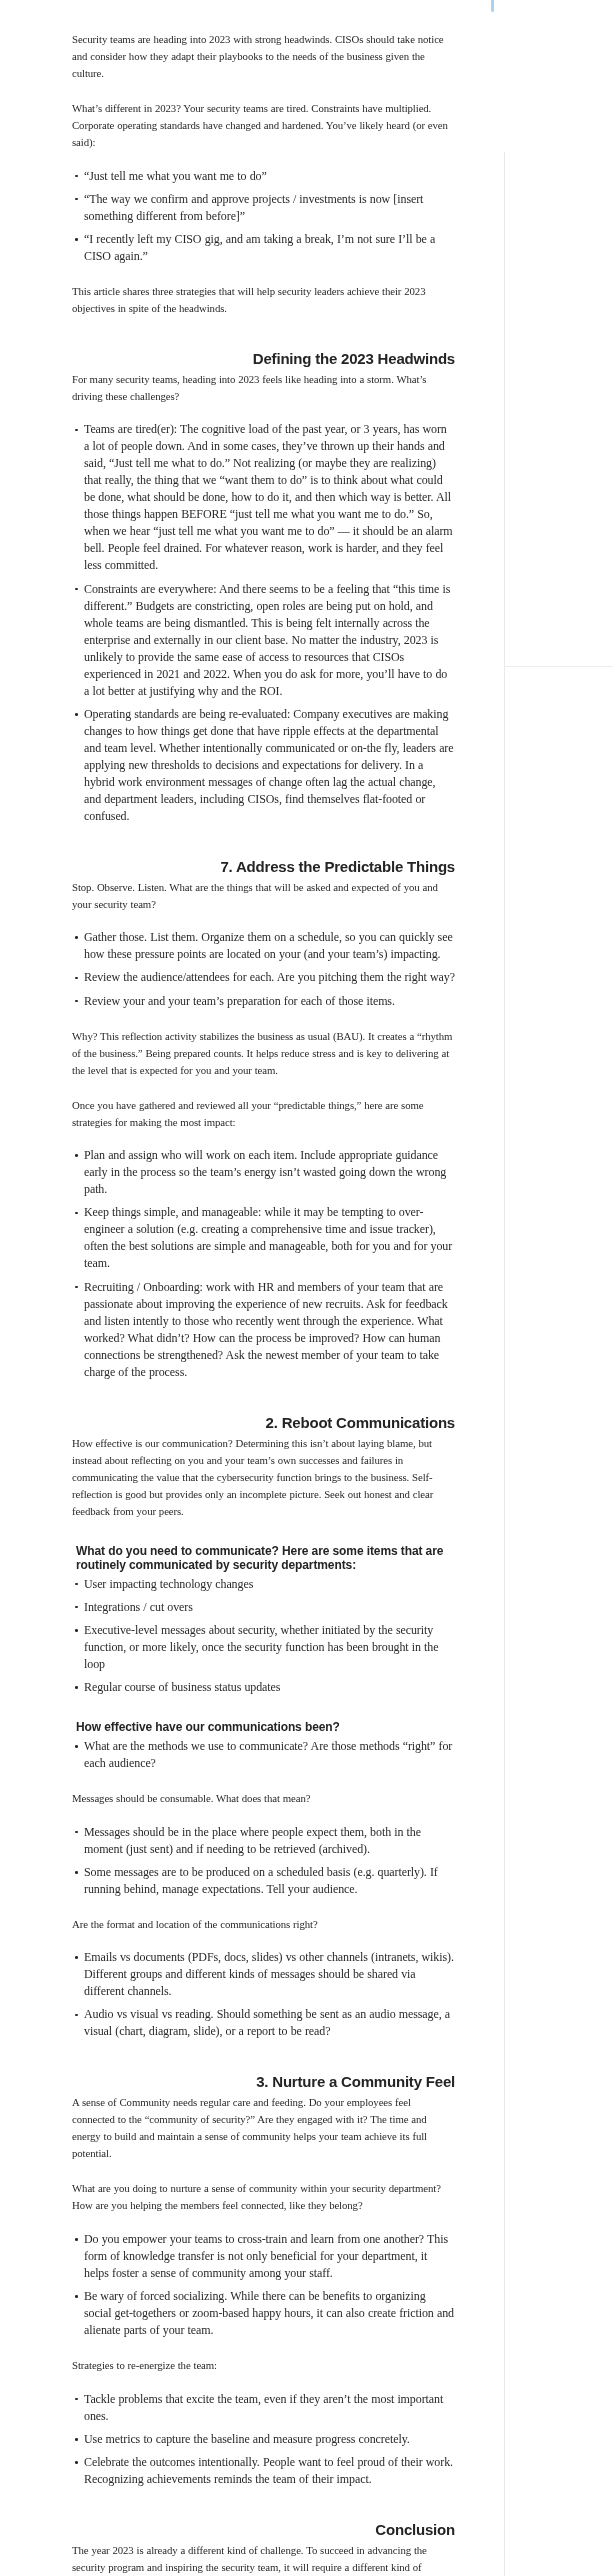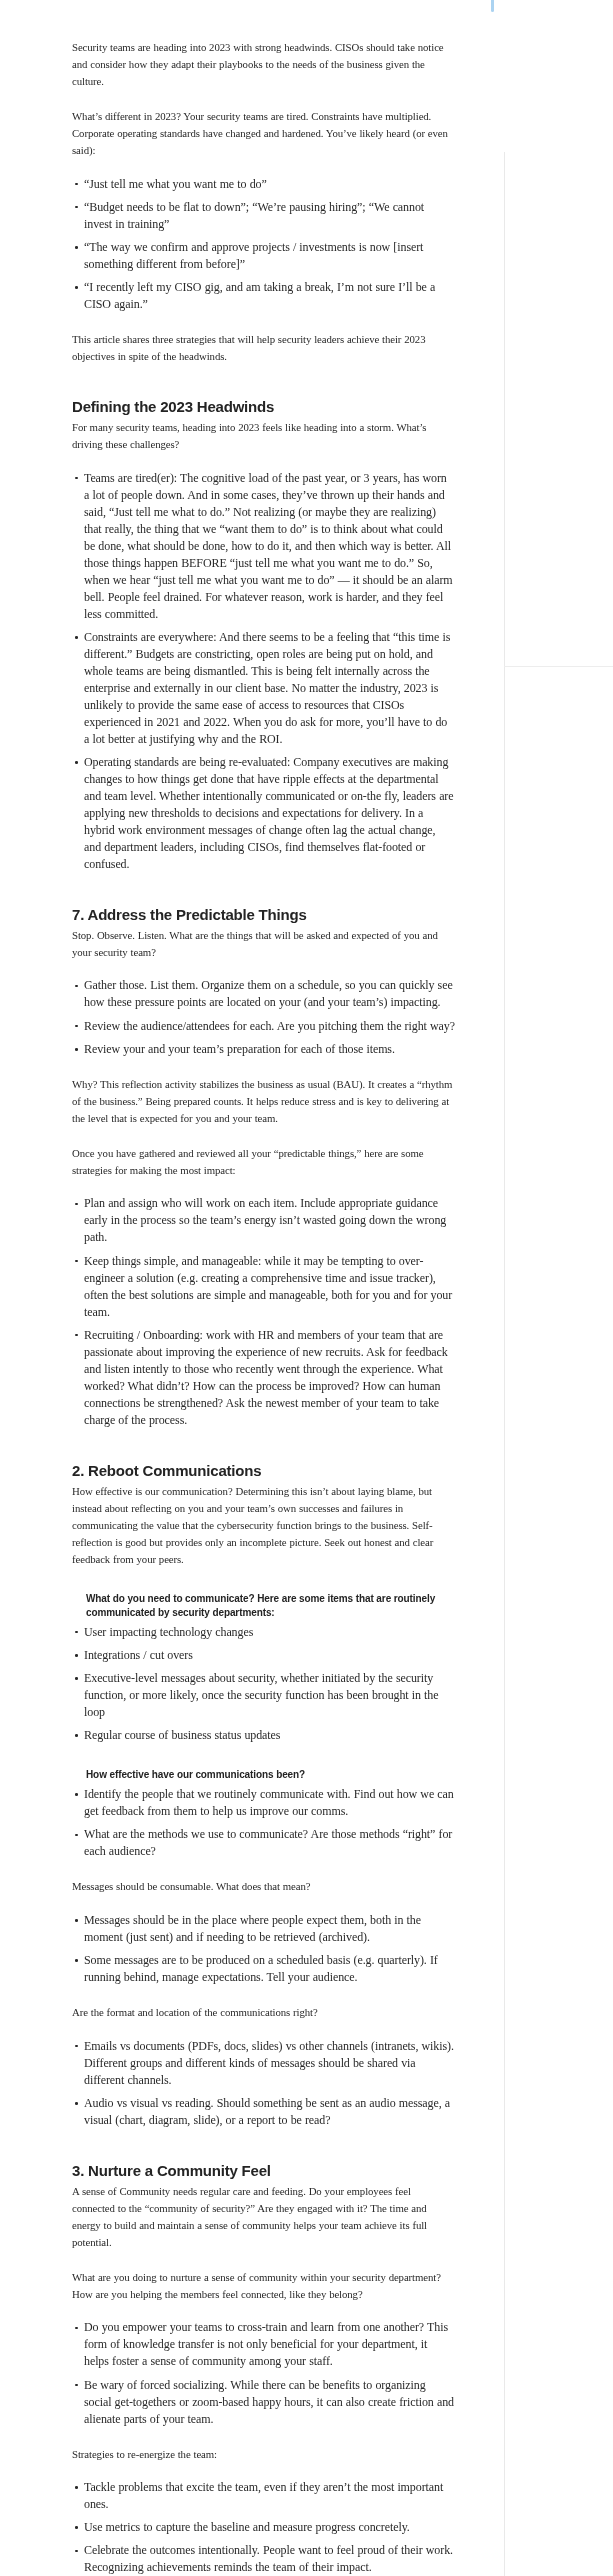--- a/index.html
+++ b/index.html
@@ -18,39 +18,40 @@
     top: 23px;
     width: 383px;
   }
   .article p {
     font-size: 10.8px;
     line-height: 17px;
     letter-spacing: -0.1px;
     margin: 18px 0 0 0;
     word-spacing: 0.3px;
   }
-  .article p:first-child { margin-top: 16px; }
+  .article p:first-child { margin-top: 8px; }
   .article h2 {
     font-family: "Liberation Sans", sans-serif;
     font-size: 15px;
     line-height: 19px;
     font-weight: 700;
     letter-spacing: -0.2px;
     color: #242424;
     margin: 32px 0 0 0;
+    text-align: right;
   }
   .article h2 + p { margin-top: 3px; }
   .article h3 {
     font-family: "Liberation Sans", sans-serif;
-    font-size: 10px;
+    font-size: 12px;
     line-height: 14px;
     font-weight: 700;
     letter-spacing: -0.1px;
     color: #242424;
-    margin: 24px 0 0 14px;
+    margin: 24px 0 0 4px;
   }
   .article h3 + ul { margin-top: 4px; }
   .article ul, .article ol {
     margin: 16.5px 0 0 0;
     padding: 0;
     list-style: none;
   }
   .article li {
     position: relative;
     font-size: 12px;
@@ -93,21 +94,20 @@
   }
 </style>
 </head>
 <body>
 
 <article class="article">
     <p>Security teams are heading into 2023 with strong headwinds. CISOs should take notice and consider how they adapt their playbooks to the needs of the business given the culture.</p>
     <p>What’s different in 2023? Your security teams are tired. Constraints have multiplied. Corporate operating standards have changed and hardened. You’ve likely heard (or even said):</p>
     <ul>
       <li>“Just tell me what you want me to do”</li>
-      <li>“Budget needs to be flat to down”; “We’re pausing hiring”; “We cannot invest in training”</li>
       <li>“The way we confirm and approve projects / investments is now [insert something different from before]”</li>
       <li>“I recently left my CISO gig, and am taking a break, I’m not sure I’ll be a CISO again.”</li>
     </ul>
     <p>This article shares three strategies that will help security leaders achieve their 2023 objectives in spite of the headwinds.</p>
     <h2>Defining the 2023 Headwinds</h2>
     <p>For many security teams, heading into 2023 feels like heading into a storm. What’s driving these challenges?</p>
     <ul>
       <li><strong>Teams are tired(er):</strong> The cognitive load of the past year, or 3 years, has worn a lot of people down. And in some cases, they’ve thrown up their hands and said, “Just tell me what to do.” Not realizing (or maybe they are realizing) that really, the thing that we “want them to do” is to think about what could be done, what should be done, how to do it, and then which way is better. All those things happen BEFORE “just tell me what you want me to do.” <strong>So, when we hear “just tell me what you want me to do” — it should be an alarm bell.</strong> People feel drained. For whatever reason, work is harder, and they feel less committed.</li>
       <li><strong>Constraints are everywhere:</strong> And there seems to be a feeling that “this time is different.” Budgets are constricting, open roles are being put on hold, and whole teams are being dismantled. This is being felt internally across the enterprise and externally in our client base. No matter the industry, 2023 is unlikely to provide the same ease of access to resources that CISOs experienced in 2021 and 2022. When you do ask for more, you’ll have to do a lot better at justifying why and the ROI.</li>
       <li><strong>Operating standards are being re-evaluated:</strong> Company executives are making changes to how things get done that have ripple effects at the departmental and team level. Whether intentionally communicated or on-the fly, leaders are applying new thresholds to decisions and expectations for delivery. In a hybrid work environment messages of change often lag the actual change, and department leaders, including CISOs, find themselves flat-footed or confused.</li>
@@ -130,21 +130,20 @@
     <p>How effective is our communication? Determining this isn’t about laying blame, but instead about reflecting on you and your team’s own successes and failures in communicating the value that the cybersecurity function brings to the business. Self-reflection is good but provides only an incomplete picture. Seek out honest and clear feedback from your peers.</p>
     <h3>What do you need to communicate? Here are some items that are routinely communicated by security departments:</h3>
     <ul>
       <li>User impacting technology changes</li>
       <li>Integrations / cut overs</li>
       <li>Executive-level messages about security, whether initiated by the security function, or more likely, once the security function has been brought in the loop</li>
       <li>Regular course of business status updates</li>
     </ul>
     <h3>How effective have our communications been?</h3>
     <ul>
-      <li>Identify the people that we routinely communicate with. Find out how we can get feedback from them to help us improve our comms.</li>
       <li>What are the methods we use to communicate? Are those methods “right” for each audience?</li>
     </ul>
     <p>Messages should be consumable. What does that mean?</p>
     <ul>
       <li>Messages should be in the place where people expect them, both in the moment (just sent) and if needing to be retrieved (archived).</li>
       <li>Some messages are to be produced on a scheduled basis (e.g. quarterly). If running behind, manage expectations. Tell your audience.</li>
     </ul>
     <p>Are the format and location of the communications right?</p>
     <ul>
       <li>Emails vs documents (PDFs, docs, slides) vs other channels (intranets, wikis). Different groups and different kinds of messages should be shared via different channels.</li>

